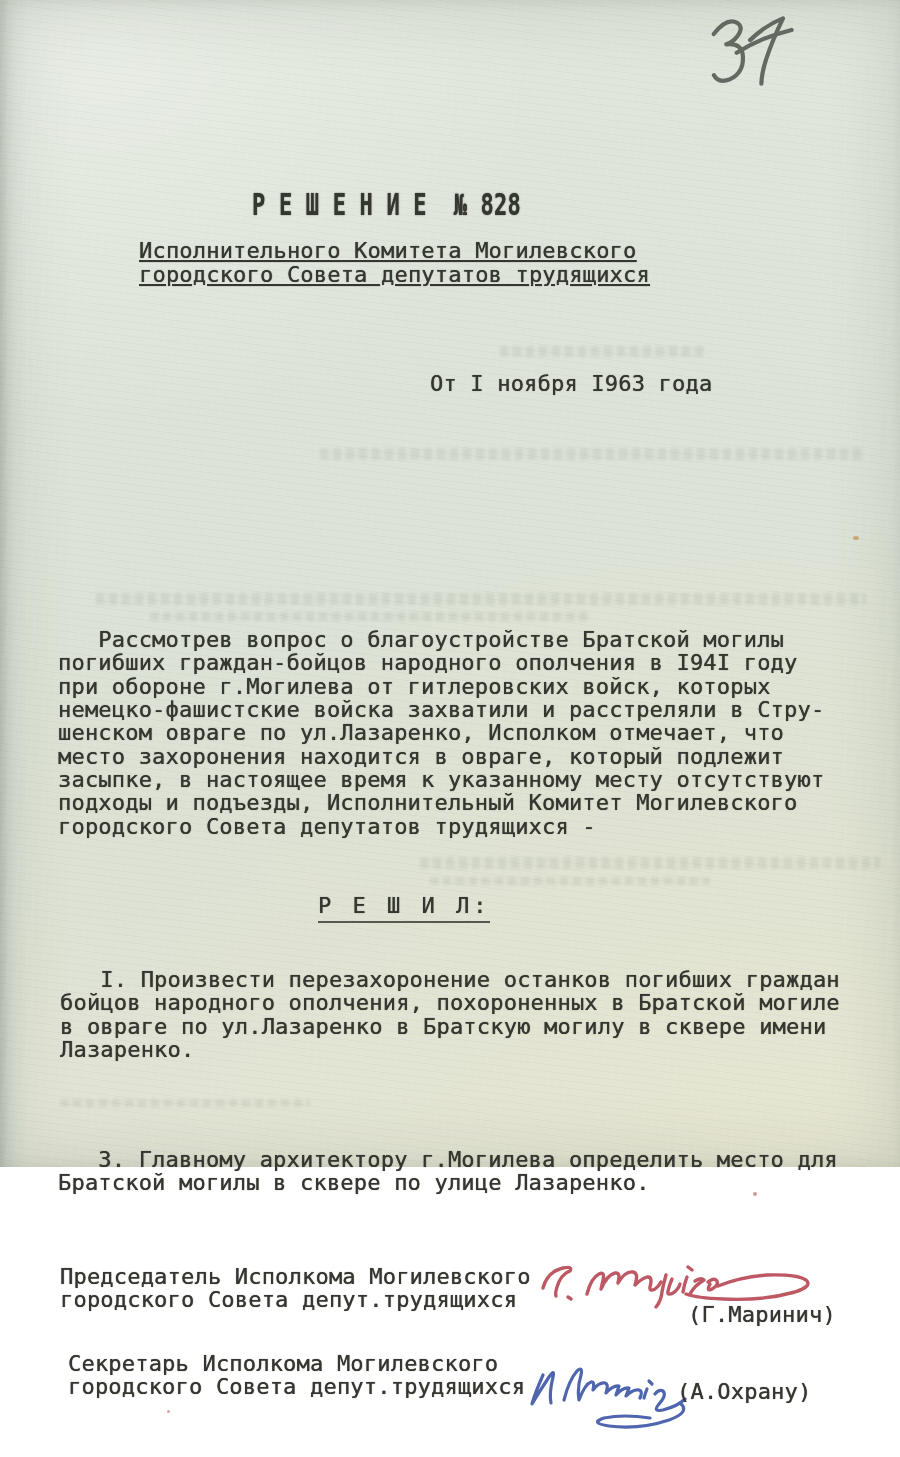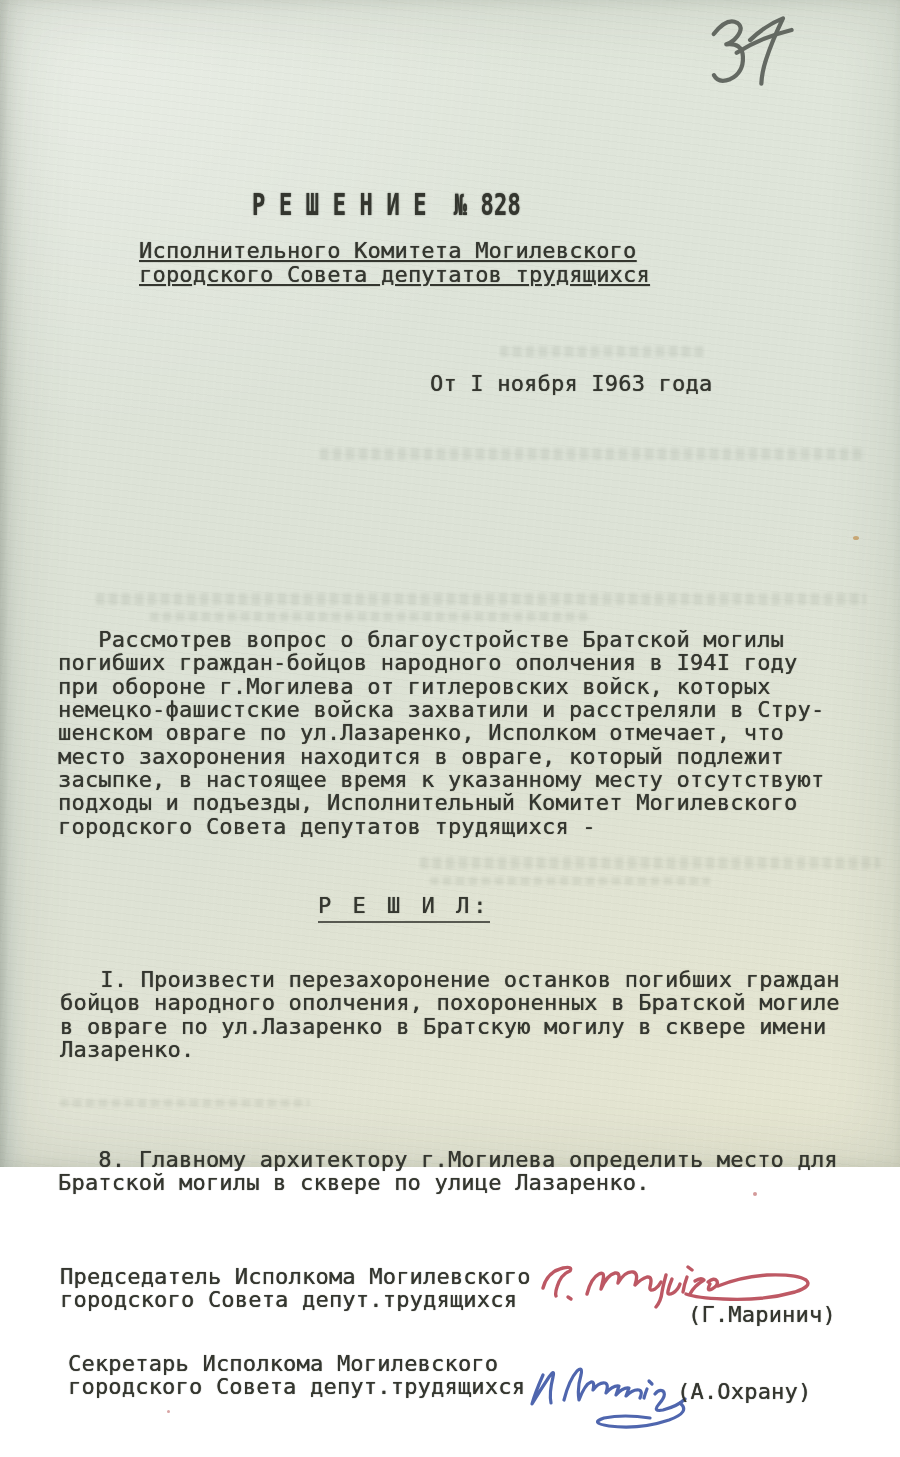--- a/index.html
+++ b/index.html
@@ -71,21 +71,21 @@
 засыпке, в настоящее время к указанному месту отсутствуют
 подходы и подъезды, Исполнительный Комитет Могилевского
 городского Совета депутатов трудящихся -</div>
 
   <div class="t heading" style="left:318px;top:894px">Р Е Ш И Л:</div>
 
   <div class="t" style="left:60px;top:968px">   I. Произвести перезахоронение останков погибших граждан
 бойцов народного ополчения, похороненных в Братской могиле
 в овраге по ул.Лазаренко в Братскую могилу в сквере имени
 Лазаренко.</div>
-  <div class="t" style="left:58px;top:1148px">   8. Главному архитектору г.Могилева определить место для
+  <div class="t" style="left:58px;top:1148px">   3. Главному архитектору г.Могилева определить место для
 Братской могилы в сквере по улице Лазаренко.</div>
 
   <div class="t" style="left:60px;top:1265px">Председатель Исполкома Могилевского
 городского Совета депут.трудящихся</div>
   <svg style="left:535px;top:1256px" width="290" height="58" viewBox="0 0 290 58">
     <g fill="none" stroke-width="3.4" stroke-linecap="round" stroke-linejoin="round" opacity=".88" stroke="#b5424f">
       <path d="M8 32 Q12 16 28 12 Q38 10 35 15 Q26 18 22 31 Q20 37 21 40"></path>
       <path d="M33 41 l3 2"></path>
       <path d="M52 38 Q56 22 64 18 Q70 15 68 24 L66 33 Q72 19 80 17 Q86 16 83 27 Q90 15 98 16 Q104 17 100 29 Q106 23 112 21 Q118 20 115 31 Q114 36 120 33 Q124 30 126 26"></path>
       <path d="M131 19 Q128 30 127 36 Q126 45 121 51"></path>

